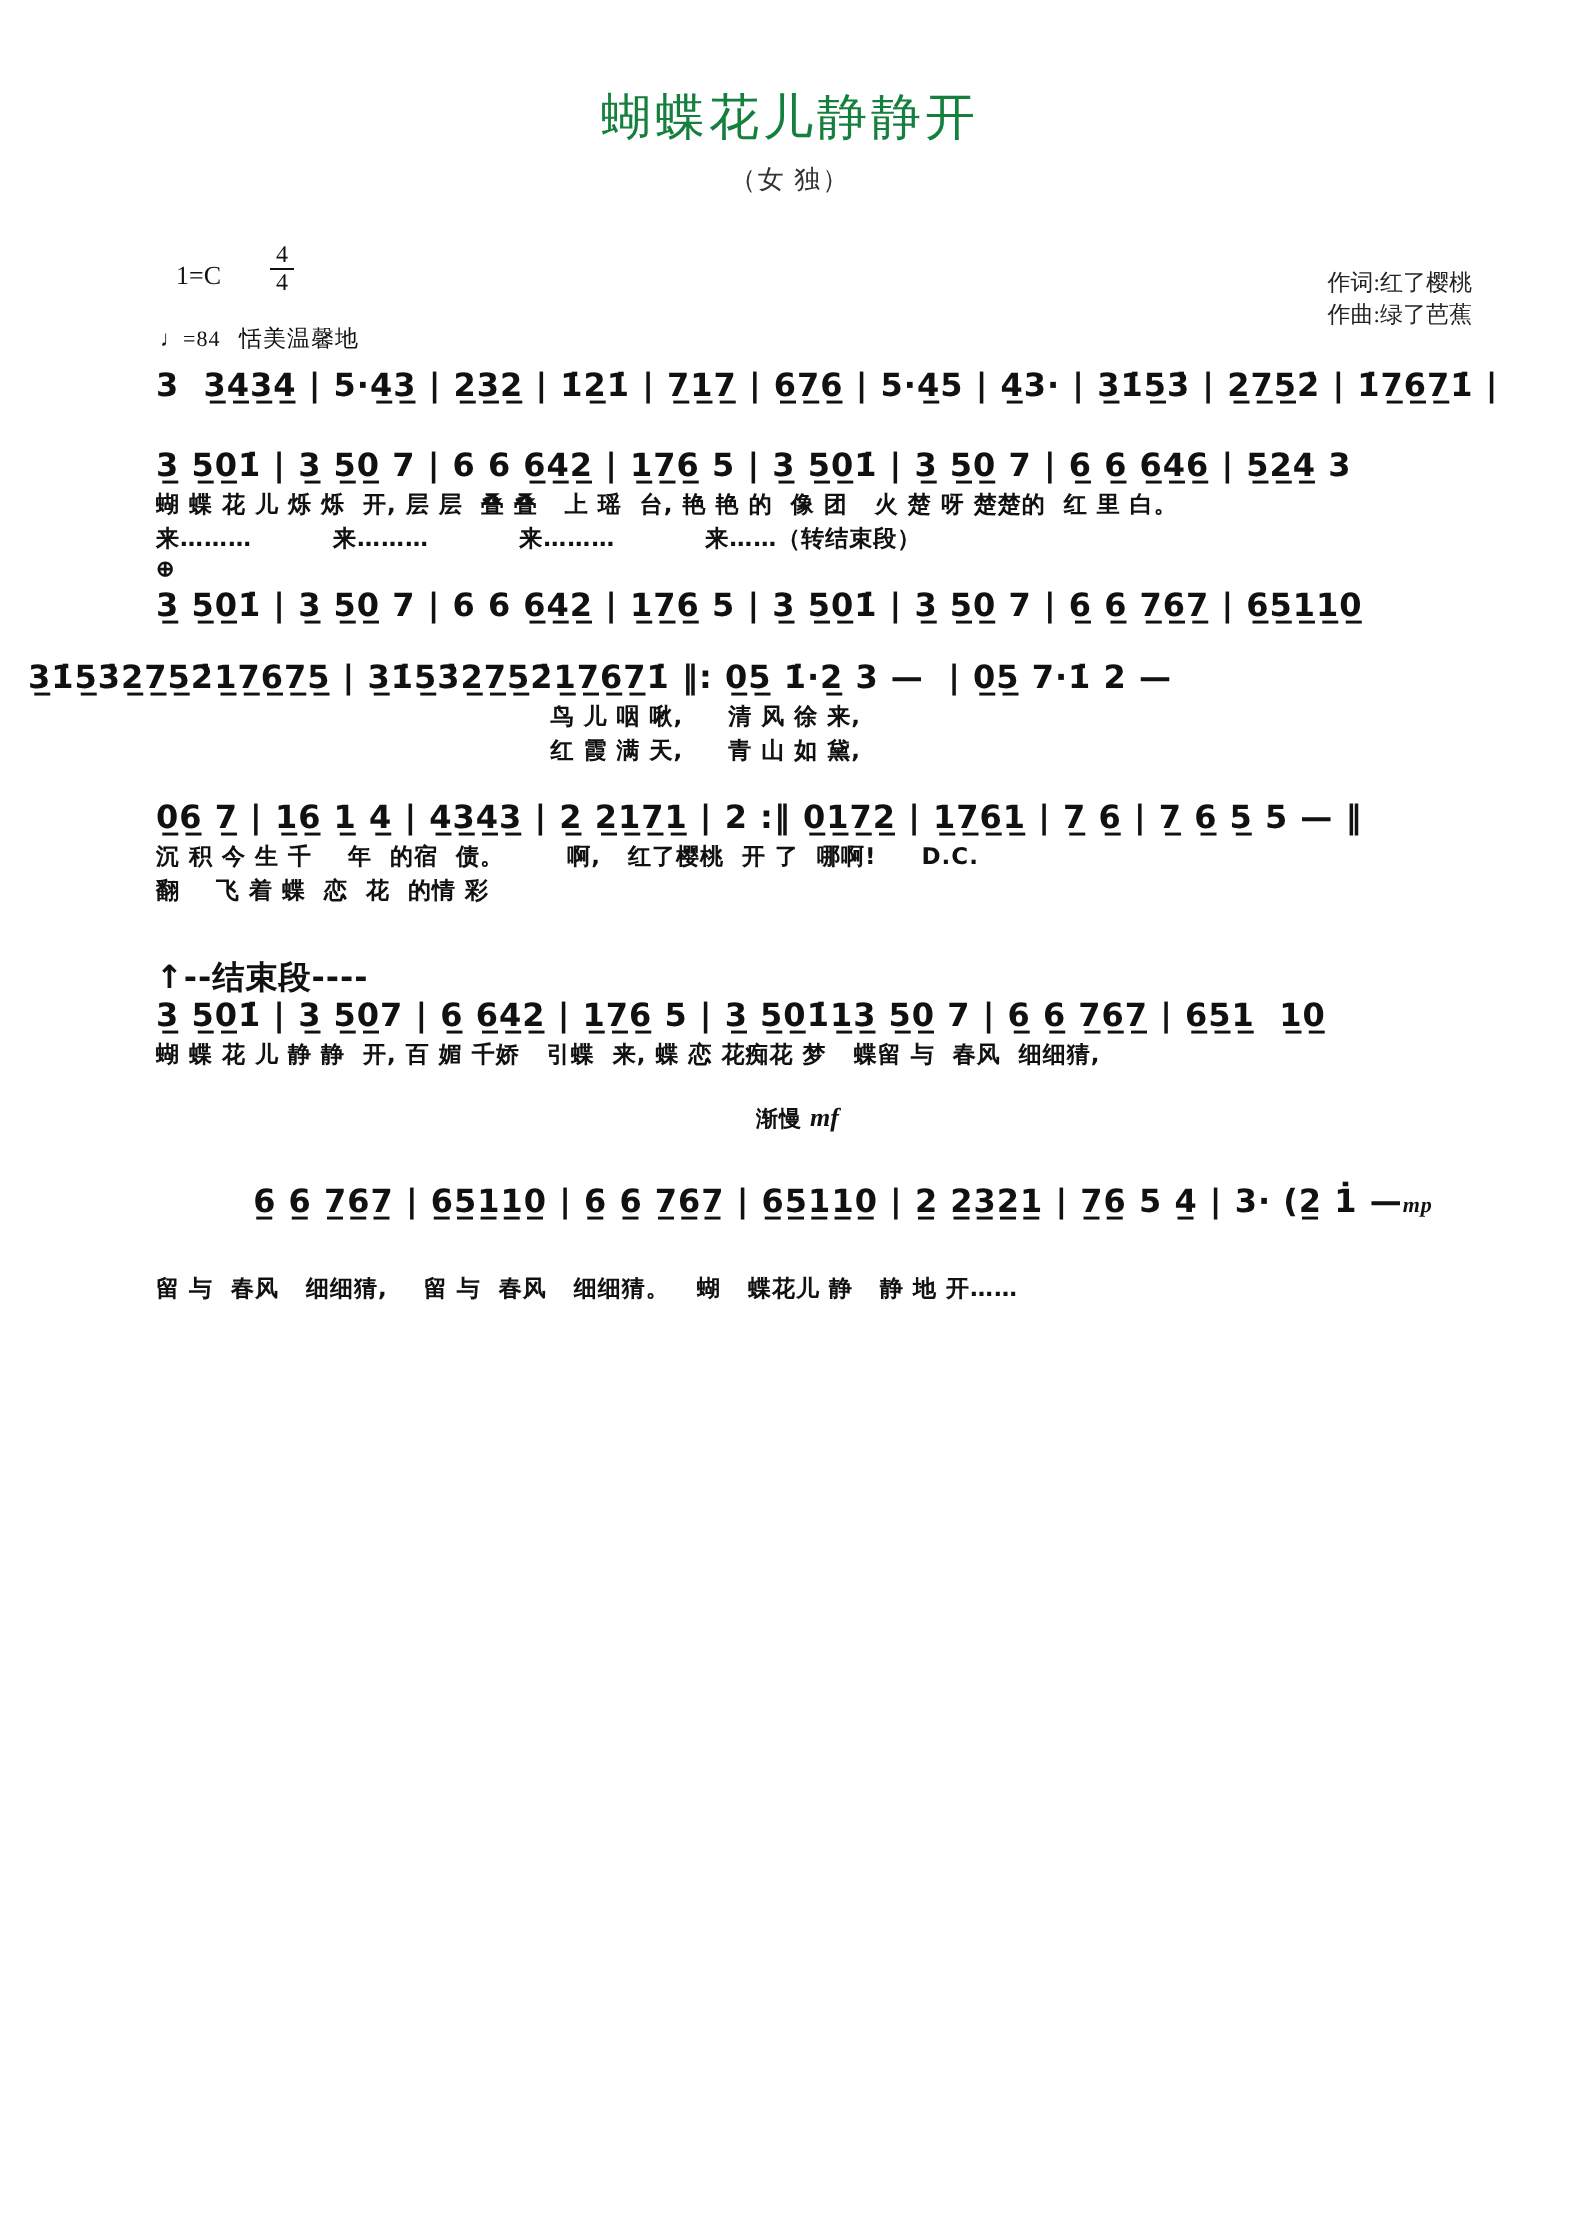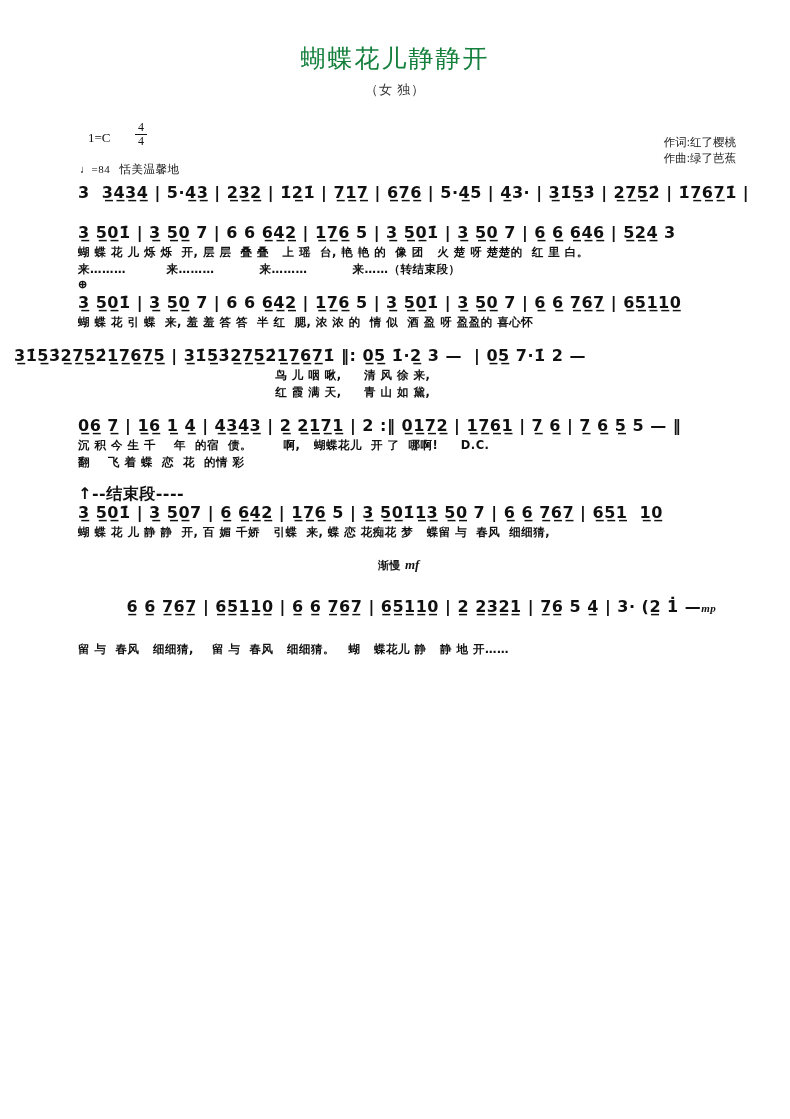--- a/index.html
+++ b/index.html
@@ -130,33 +130,32 @@
 
     <div class="system" style="margin-bottom:14px;">
       <div class="notes">3̲ 5̲0̲1̇ | 3̲ 5̲0̲ 7 | 6 6 6̲4̲2̲ | 1̲7̲6̲ 5 | 3̲ 5̲0̲1̇ | 3̲ 5̲0̲ 7 | 6̲ 6̲ 6̲4̲6̲ | 5̲2̲4̲ 3</div>
       <div class="lyric">蝴 蝶 花 儿 烁 烁  开, 层 层  叠 叠   上 瑶  台, 艳 艳 的  像 团   火 楚 呀 楚楚的  红 里 白。</div>
       <div class="lyric2">来………         来………          来………          来……（转结束段）</div>
     </div>
 
     <div class="system" style="margin-bottom:14px;">
       <div style="position:absolute;left:78px;top:-14px;font-size:11px;">⊕</div>
       <div class="notes">3̲ 5̲0̲1̇ | 3̲ 5̲0̲ 7 | 6 6 6̲4̲2̲ | 1̲7̲6̲ 5 | 3̲ 5̲0̲1̇ | 3̲ 5̲0̲ 7 | 6̲ 6̲ 7̲6̲7̲ | 6̲5̲1̲1̲0̲</div>
-      <div class="lyric">蝴 蝶 花 引 蝶  来, 羞 羞 答 答  半 红  腮, 浓 浓 的  情 似  酒 盈 呀 盈盈的 喜心怀</div>
     </div>
 
     <div class="system" style="margin-bottom:14px;padding-left:14px;">
       <div class="notes">3̲1̇5̲3̇2̲7̲5̲2̇1̲7̲6̲7̲5̲ | 3̲1̇5̲3̇2̲7̲5̲2̇1̲7̲6̲7̲1̇ ‖: 0̲5̲ 1̇·2̲ 3 —  | 0̲5̲ 7·1̇ 2 —</div>
       <div class="lyric">                                                          鸟 儿 咽 啾,     清 风 徐 来,</div>
       <div class="lyric2">                                                          红 霞 满 天,     青 山 如 黛,</div>
     </div>
 
 
-    <div class="system" style="margin-bottom:14px;">
+    <div class="system" style="margin-bottom:26px;">
       <div class="notes">0̲6̲ 7̲ | 1̲6̲ 1̲ 4̲ | 4̲3̲4̲3̲ | 2̲ 2̲1̲7̲1̲ | 2 :‖ 0̲1̲7̲2̲ | 1̲7̲6̲1̲ | 7̲ 6̲ | 7̲ 6̲ 5̲ 5 — ‖</div>
-      <div class="lyric">沉 积 今 生 千    年  的宿  债。       啊,   蝴蝶花儿  开 了  哪啊!     D.C.</div>
+      <div class="lyric">沉 积 今 生 千    年  的宿  债。       啊,   红了樱桃  开 了  哪啊!     D.C.</div>
       <div class="lyric2">翻    飞 着 蝶  恋  花  的情 彩</div>
     </div>
 
     <div class="system" style="margin-bottom:14px;">
       <div class="lyric" style="font-size:16px;margin-left:0;">↑--结束段----</div>
       <div class="notes">3̲ 5̲0̲1̇ | 3̲ 5̲0̲7 | 6̲ 6̲4̲2̲ | 1̲7̲6̲ 5 | 3̲ 5̲0̲1̇1̲3̲ 5̲0̲ 7 | 6̲ 6̲ 7̲6̲7̲ | 6̲5̲1̲  1̲0̲</div>
       <div class="lyric">蝴 蝶 花 儿 静 静  开, 百 媚 千娇   引蝶  来, 蝶 恋 花痴花 梦   蝶留 与  春风  细细猜,</div>
     </div>
 
     <div class="system" style="margin-bottom:10px;">

